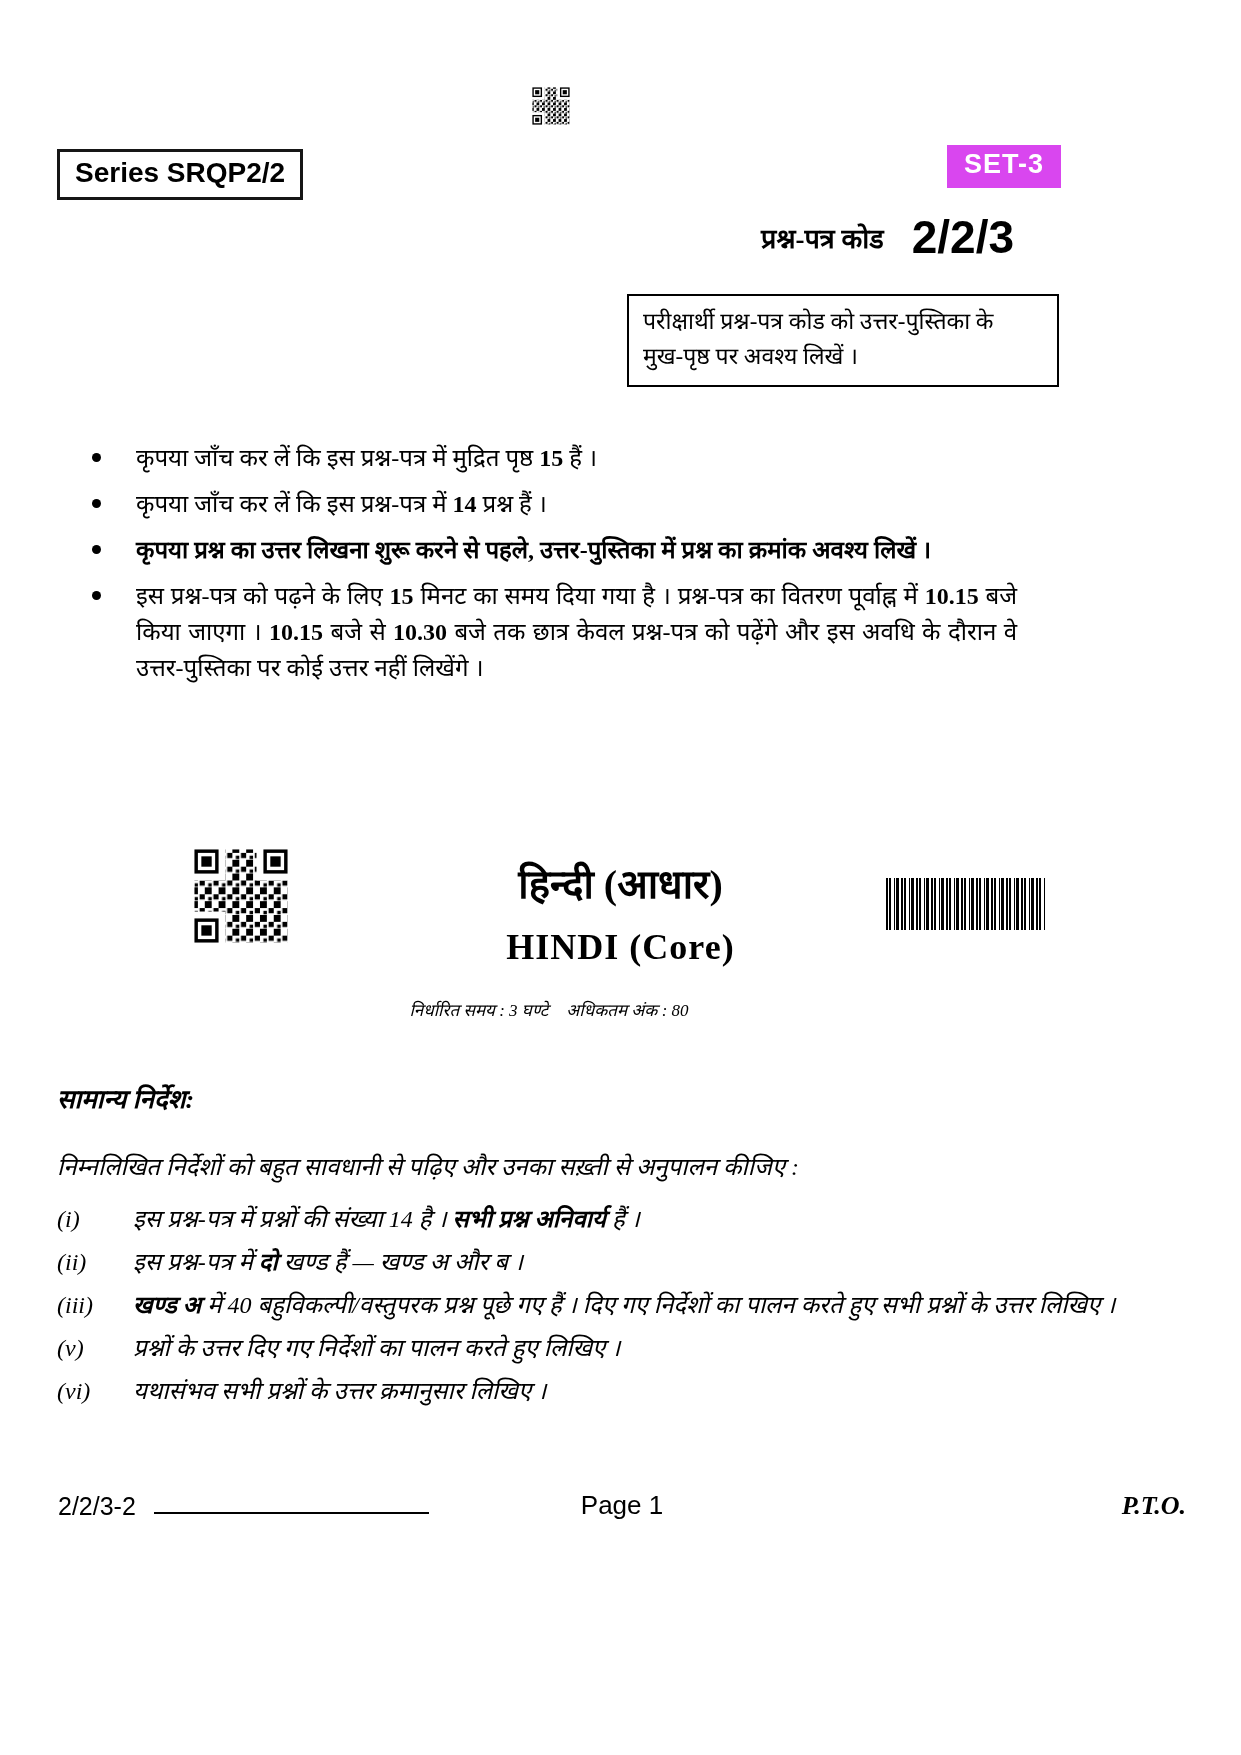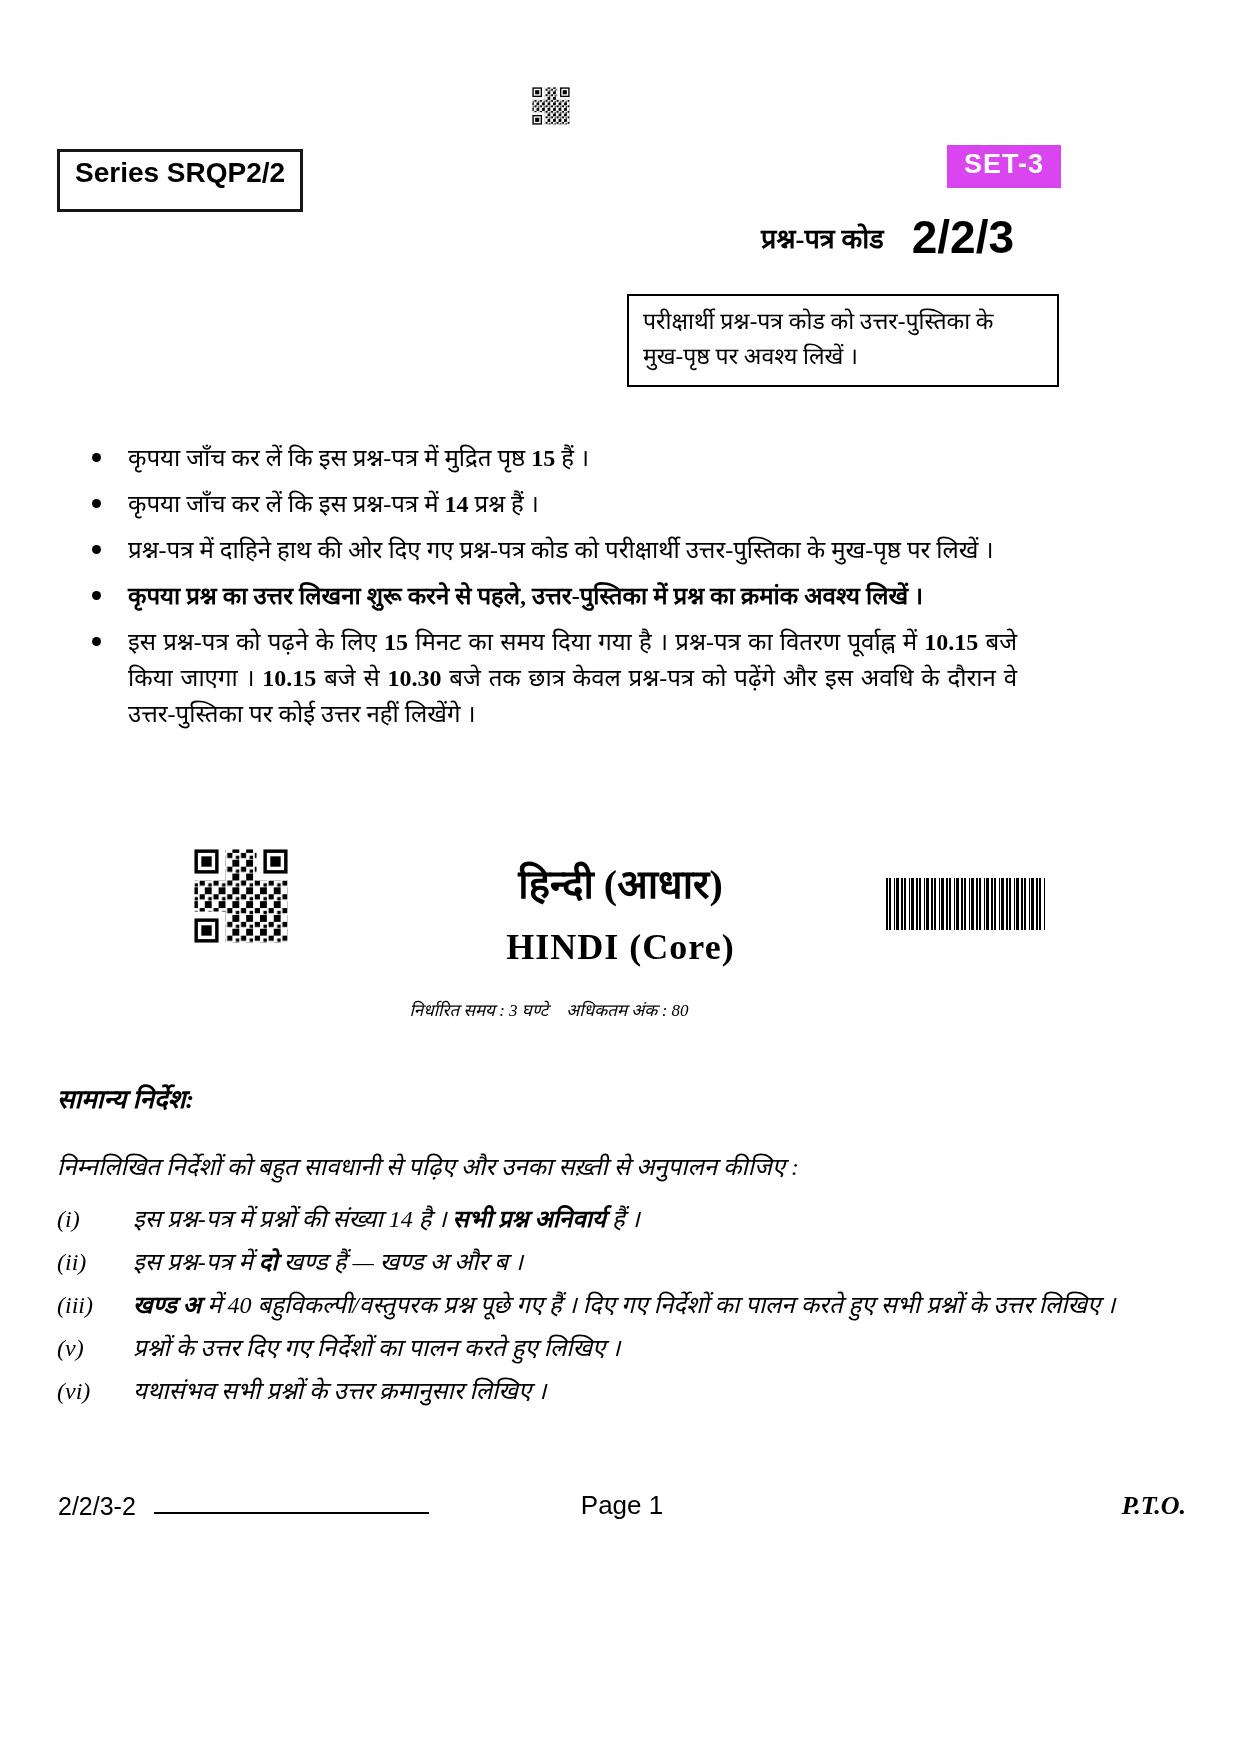--- a/index.html
+++ b/index.html
@@ -7,21 +7,21 @@
   .page {
     position:relative; width:1241px; height:1755px; background:#fff;
     font-family:"Liberation Serif", serif; color:#000; overflow:hidden; margin:0 auto;
   }
   .qr-top { position:absolute; left:531px; top:86px; width:40px; height:40px; }
   .qr-big { position:absolute; left:191px; top:846px; width:100px; height:100px; }
   .qr-top svg, .qr-big svg { width:100%; height:100%; display:block; }
 
   .series-box {
     position:absolute; left:57px; top:149px; border:3px solid #161616;
-    padding:5px 15px 20px; font-family:"Liberation Sans", sans-serif;
+    padding:5px 15px 8px; font-family:"Liberation Sans", sans-serif;
     font-weight:bold; font-size:28px;
   }
   .set-badge {
     position:absolute; left:947px; top:145px; background:#d946ef; color:#fff;
     font-family:"Liberation Sans", sans-serif; font-weight:bold; font-size:27px;
     padding:4px 17px 8px; letter-spacing:1px;
   }
   .code-row { position:absolute; top:210px; right:227px; display:flex; align-items:center; gap:28px; }
   .code-label { font-size:27px; font-weight:bold; }
   .code-value { font-family:"Liberation Sans", sans-serif; font-weight:bold; font-size:46px; }
@@ -31,21 +31,21 @@
   .roll-boxes { display:flex; }
   .roll-cell { width:52px; height:46px; border:2px solid #222; margin-left:-2px; background:#fff; }
   .roll-cell:first-child { margin-left:0; }
 
   .note-box {
     position:absolute; left:627px; top:294px; width:432px; border:2px solid #000;
     padding:9px 14px 11px; font-size:23px; line-height:1.5; text-align:justify;
   }
 
   .bullets { position:absolute; left:92px; top:440px; width:925px; }
-  .bullet-row { display:flex; margin-bottom:10px; font-size:24px; line-height:1.5; }
+  .bullet-row { display:flex; margin-bottom:10px; font-size:24px; line-height:1.5;gap:8px; }
   .dot { flex:none; width:9px; height:9px; border-radius:50%; background:#000; margin:13px 27px 0 0; }
   .btxt { flex:1; text-align:justify; }
   .bold { font-weight:bold; }
 
   .title-block { position:absolute; left:0; right:0; top:855px; text-align:center; }
   .title-hindi { font-size:40px; font-weight:bold; }
   .title-english { font-size:36px; font-weight:bold; margin-top:16px; letter-spacing:1px; }
 
   .barcode {
     position:absolute; left:886px; top:878px; width:160px; height:52px;
@@ -133,24 +133,20 @@
       <div class="bullet-row">
         <span class="dot"></span>
         <span class="btxt"><span>कृपया जाँच कर लें कि इस प्रश्न-पत्र में मुद्रित पृष्ठ </span><span class="bold">15</span><span> हैं ।</span></span>
       </div>
       <div class="bullet-row">
         <span class="dot"></span>
         <span class="btxt"><span>कृपया जाँच कर लें कि इस प्रश्न-पत्र में </span><span class="bold">14</span><span> प्रश्न हैं ।</span></span>
       </div>
       <div class="bullet-row">
         <span class="dot"></span>
-        <span class="btxt"><span>प्रश्न-पत्र में दाहिने हाथ की ओर दिए गए प्रश्न-पत्र कोड को परीक्षार्थी उत्तर-पुस्तिका के मुख-पृष्ठ पर लिखें ।</span></span>
-      </div>
-      <div class="bullet-row">
-        <span class="dot"></span>
         <span class="btxt"><span class="bold">कृपया प्रश्न का उत्तर लिखना शुरू करने से पहले, उत्तर-पुस्तिका में प्रश्न का क्रमांक अवश्य लिखें ।</span></span>
       </div>
       <div class="bullet-row">
         <span class="dot"></span>
         <span class="btxt"><span>इस प्रश्न-पत्र को पढ़ने के लिए </span><span class="bold">15</span><span> मिनट का समय दिया गया है ।  प्रश्न-पत्र का वितरण पूर्वाह्न में </span><span class="bold">10.15</span><span> बजे किया जाएगा ।  </span><span class="bold">10.15</span><span> बजे से </span><span class="bold">10.30</span><span> बजे तक छात्र केवल प्रश्न-पत्र को पढ़ेंगे और इस अवधि के दौरान वे उत्तर-पुस्तिका पर कोई उत्तर नहीं लिखेंगे ।</span></span>
       </div>
     </div>
 
   <div class="qr-big">
     <svg viewBox="0 0 29 29" xmlns="http://www.w3.org/2000/svg">

